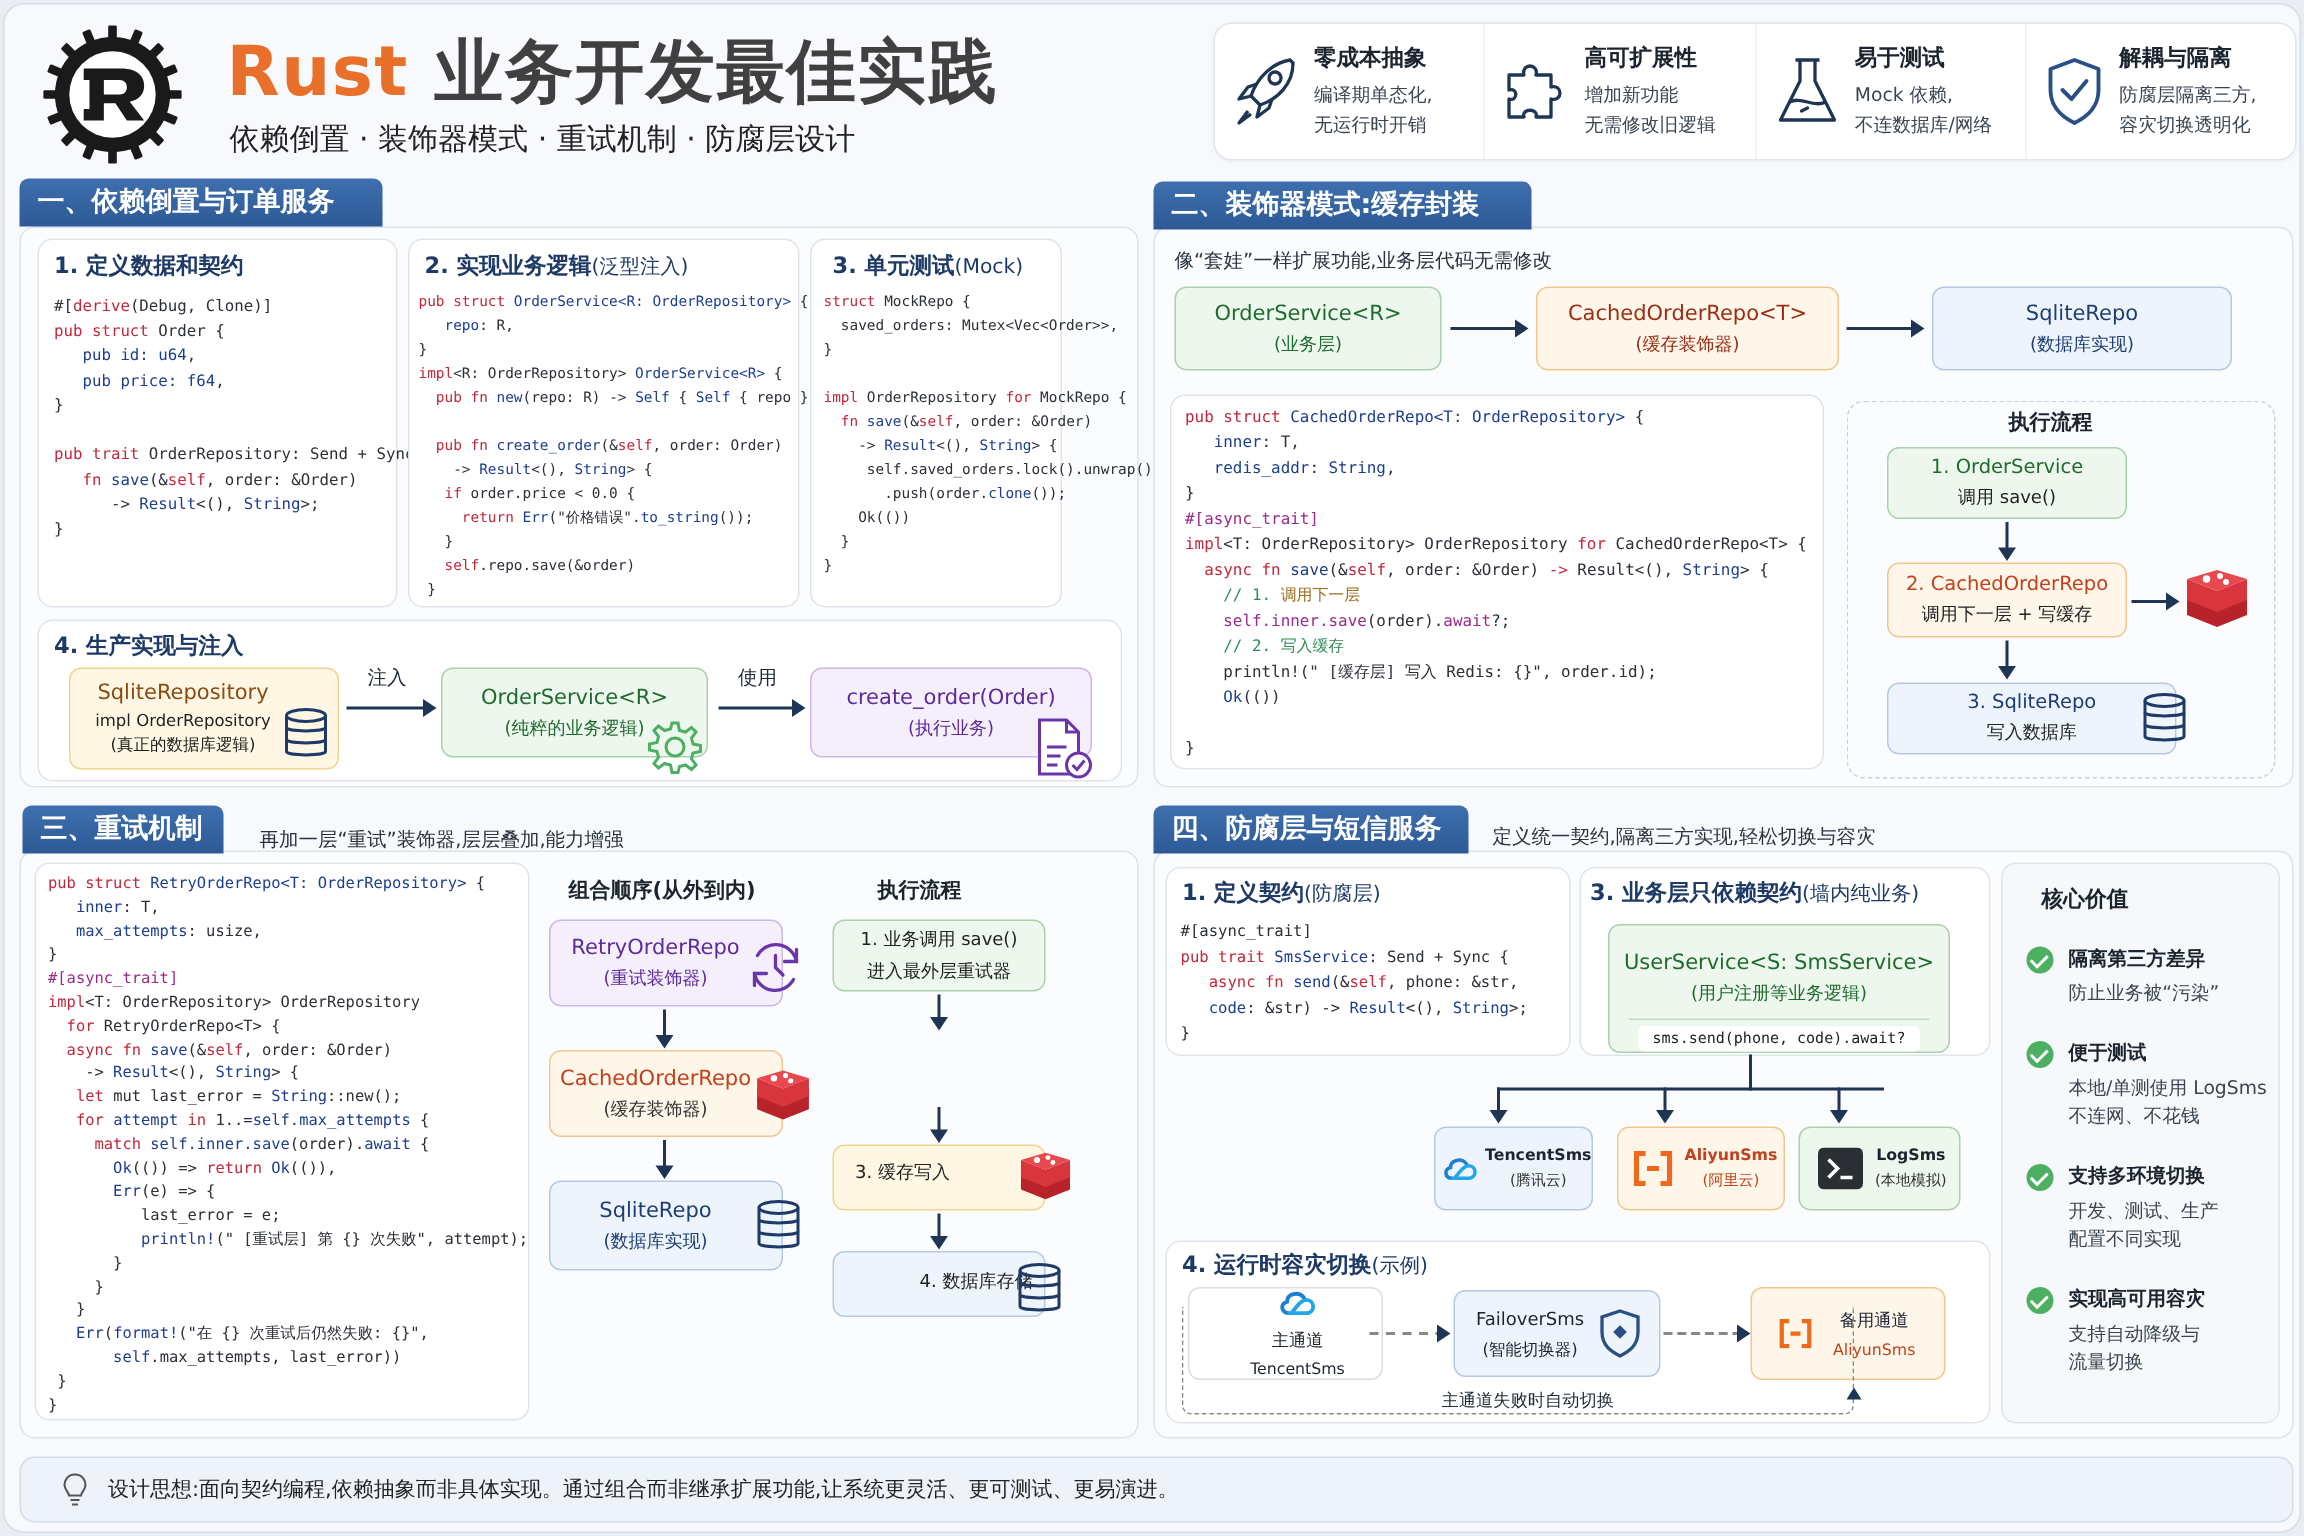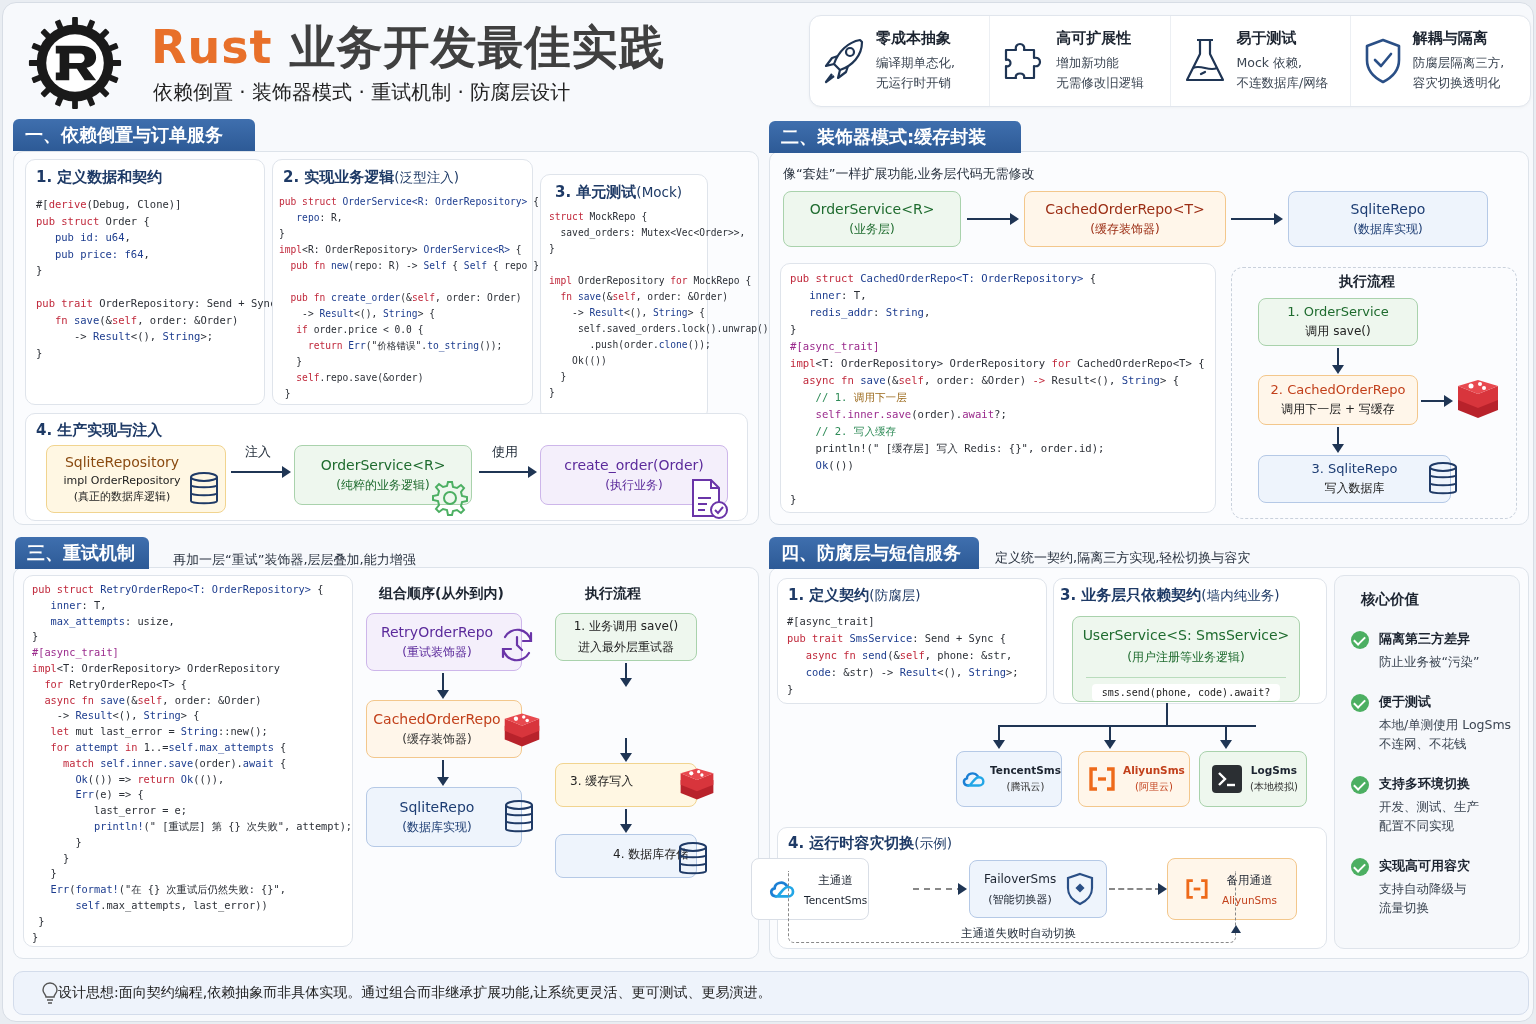--- a/index.html
+++ b/index.html
@@ -78,21 +78,21 @@
 
   .value-item { display: flex; gap: 10px; margin-bottom: 22px; }
   .check { width: 18px; height: 18px; border-radius: 50%; background: #4caf62; flex: 0 0 auto; margin-top: 1px; position: relative; }
   .check::after { content: ""; position: absolute; left: 5px; top: 3px; width: 5px; height: 9px; border: solid #fff; border-width: 0 2px 2px 0; transform: rotate(45deg); }
   .vi-title { font-size: 13px; font-weight: 700; color: #1c2430; white-space: nowrap; }
   .vi-desc { font-size: 12.5px; color: #3b4552; line-height: 19px; margin-top: 4px; white-space: nowrap; }
 
   .footer {
     left: 10px; top: 968px; width: 1516px; height: 44px;
     background: #eef3fb; border: 1px solid #d3dceb; border-radius: 10px;
-    display: flex; align-items: center; padding-left: 28px; 
+    display: flex; align-items: center; padding-left: 28px; gap: 14px;
   }
   .footer span { font-size: 14px; color: #222; white-space: nowrap; }
 </style>
 </head>
 <body>
 
 <div class="page">
 
   <svg class="abs logo" viewBox="0 0 100 100">
     <g fill="#1a1a1a">
@@ -202,21 +202,21 @@
 
   <span class="kw">pub fn</span> <span class="ty">create_order</span>(&amp;<span class="kw">self</span>, order: Order)
     -&gt; <span class="ty">Result</span>&lt;(), <span class="ty">String</span>&gt; {
    <span class="kw">if</span> order.price &lt; 0.0 {
      <span class="kw">return</span> <span class="ty">Err</span>("价格错误".<span class="ty">to_string</span>());
    }
    <span class="kw">self</span>.repo.save(&amp;order)
  }</div>
   </div>
 
-  <div class="abs card" style="left:537px; top:156px; width:168px; height:246px;margin-top:15px;">
+  <div class="abs card" style="left:537px; top:156px; width:168px; height:246px;">
     <div class="abs card-title" style="left:14px; top:8px;"><span>3. 单元测试</span><span class="paren">(Mock)</span></div>
     <div class="abs code sm" style="left:8px; top:34px;"><span class="kw">struct</span> MockRepo {
   saved_orders: Mutex&lt;Vec&lt;Order&gt;&gt;,
 }
 
 <span class="kw">impl</span> OrderRepository <span class="kw">for</span> MockRepo {
   <span class="kw">fn</span> <span class="ty">save</span>(&amp;<span class="kw">self</span>, order: &amp;Order)
     -&gt; <span class="ty">Result</span>&lt;(), <span class="ty">String</span>&gt; {
      self.saved_orders.lock().unwrap()
        .push(order.<span class="ty">clone</span>());
@@ -436,21 +436,21 @@
     <div class="abs code" style="left:9px; top:34px; font-size:10.4px; line-height:17px;">#[async_trait]
 <span class="kw">pub trait</span> <span class="ty">SmsService</span>: Send + Sync {
    <span class="kw">async fn</span> <span class="ty">send</span>(&amp;<span class="kw">self</span>, phone: &amp;str,
    <span class="ty">code</span>: &amp;str) -&gt; <span class="ty">Result</span>&lt;(), <span class="ty">String</span>&gt;;
 }</div>
   </div>
 
   <div class="abs card" style="left:1050px; top:575px; width:274px; height:126px;">
     <div class="abs card-title" style="left:6px; top:7px;"><span>3. 业务层只依赖契约</span><span class="paren">(墙内纯业务)</span></div>
   </div>
-  <div class="abs box green" style="left:1069px; top:613px; width:228px; height:86px; justify-content:space-between; padding-top:10px;">
+  <div class="abs box green" style="left:1069px; top:613px; width:228px; height:86px; justify-content:flex-end; padding-top:10px;">
     <div class="b1">UserService&lt;S: SmsService&gt;</div>
     <div class="b2">(用户注册等业务逻辑)</div>
     <div style="width:200px; height:1px; background:#b9dcbc; margin-top:8px;"></div>
     <div class="mono" style="font-size:10px; color:#222; background:#fff; margin-top:4px; padding:3px 10px; border-radius:4px;">sms.send(phone, code).await?</div>
   </div>
 
 
   <div class="abs" style="left:1163px; top:700px; width:2px; height:24px; background:#1f3554;"></div>
   <div class="abs" style="left:995px; top:722px; width:258px; height:2px; background:#1f3554;"></div>
   <div class="abs arrow-v" style="left:995px; top:722px; height:22px;"></div>
@@ -486,21 +486,21 @@
     </svg>
     <div style="text-align:center;">
       <div style="font-size:10.5px; font-weight:600; color:#1c2430;">LogSms</div>
       <div style="font-size:10px; color:#333; margin-top:4px;">(本地模拟)</div>
     </div>
   </div>
 
   <div class="abs card" style="left:774px; top:824px; width:550px; height:122px;">
     <div class="abs card-title" style="left:10px; top:6px;"><span>4. 运行时容灾切换</span><span class="paren">(示例)</span></div>
   </div>
-  <div class="abs plain" style="left:748px; top:855px; width:118px; height:62px; border-radius:8px; display:flex; align-items:center; gap:8px; padding-left:16px;">
+  <div class="abs plain" style="left:789px; top:855px; width:130px; height:62px; border-radius:8px; display:flex; align-items:center; gap:8px; padding-left:16px;flex-direction:column;">
     <svg width="28" height="22" viewBox="0 0 42 30" fill="none" stroke-width="4" stroke-linecap="round">
       <path d="M12 26 C4 26 2 16 10 14 C10 6 22 2 28 10" stroke="#1b7fd4"></path>
       <path d="M12 26 H30 C40 26 40 12 30 12 C24 12 20 20 16 24" stroke="#22a6e6"></path>
     </svg>
     <div style="text-align:center;">
       <div style="font-size:11.5px; color:#1c2430;">主通道</div>
       <div style="font-size:10.5px; color:#1c2430; margin-top:6px;">TencentSms</div>
     </div>
   </div>
   <div class="abs" style="left:910px; top:885px; width:50px; border-top:2px dashed #888;"></div>

